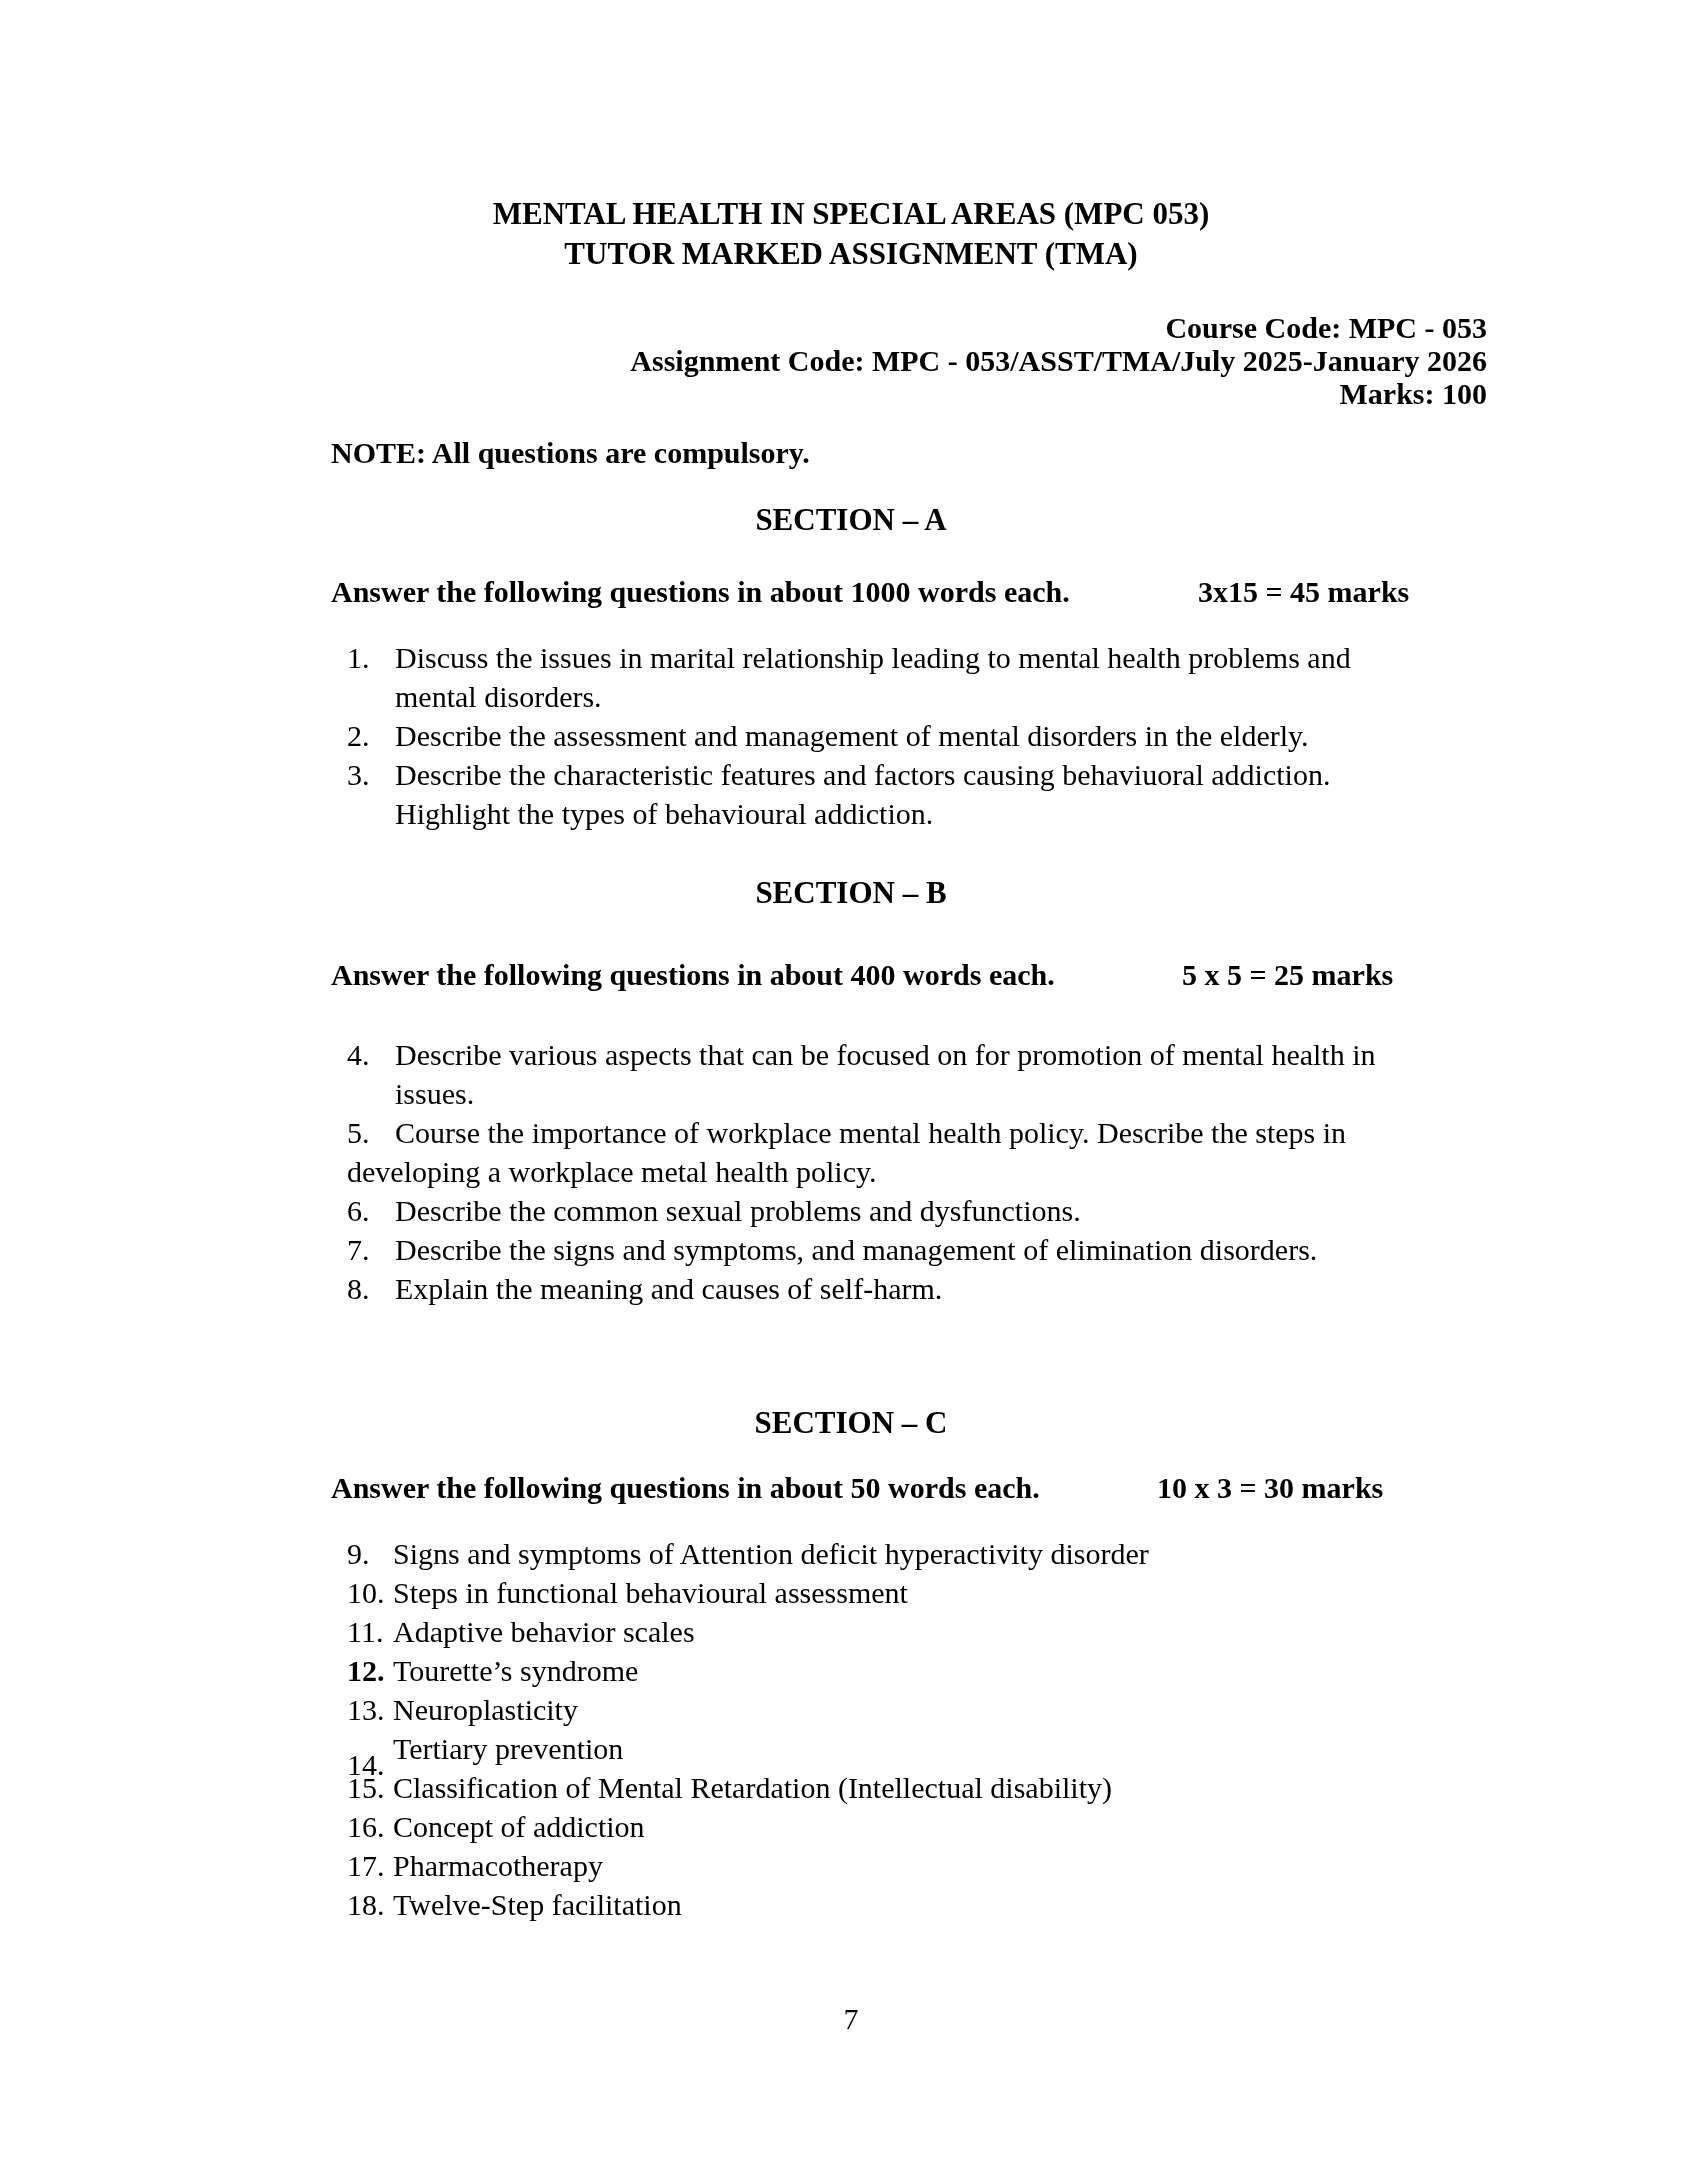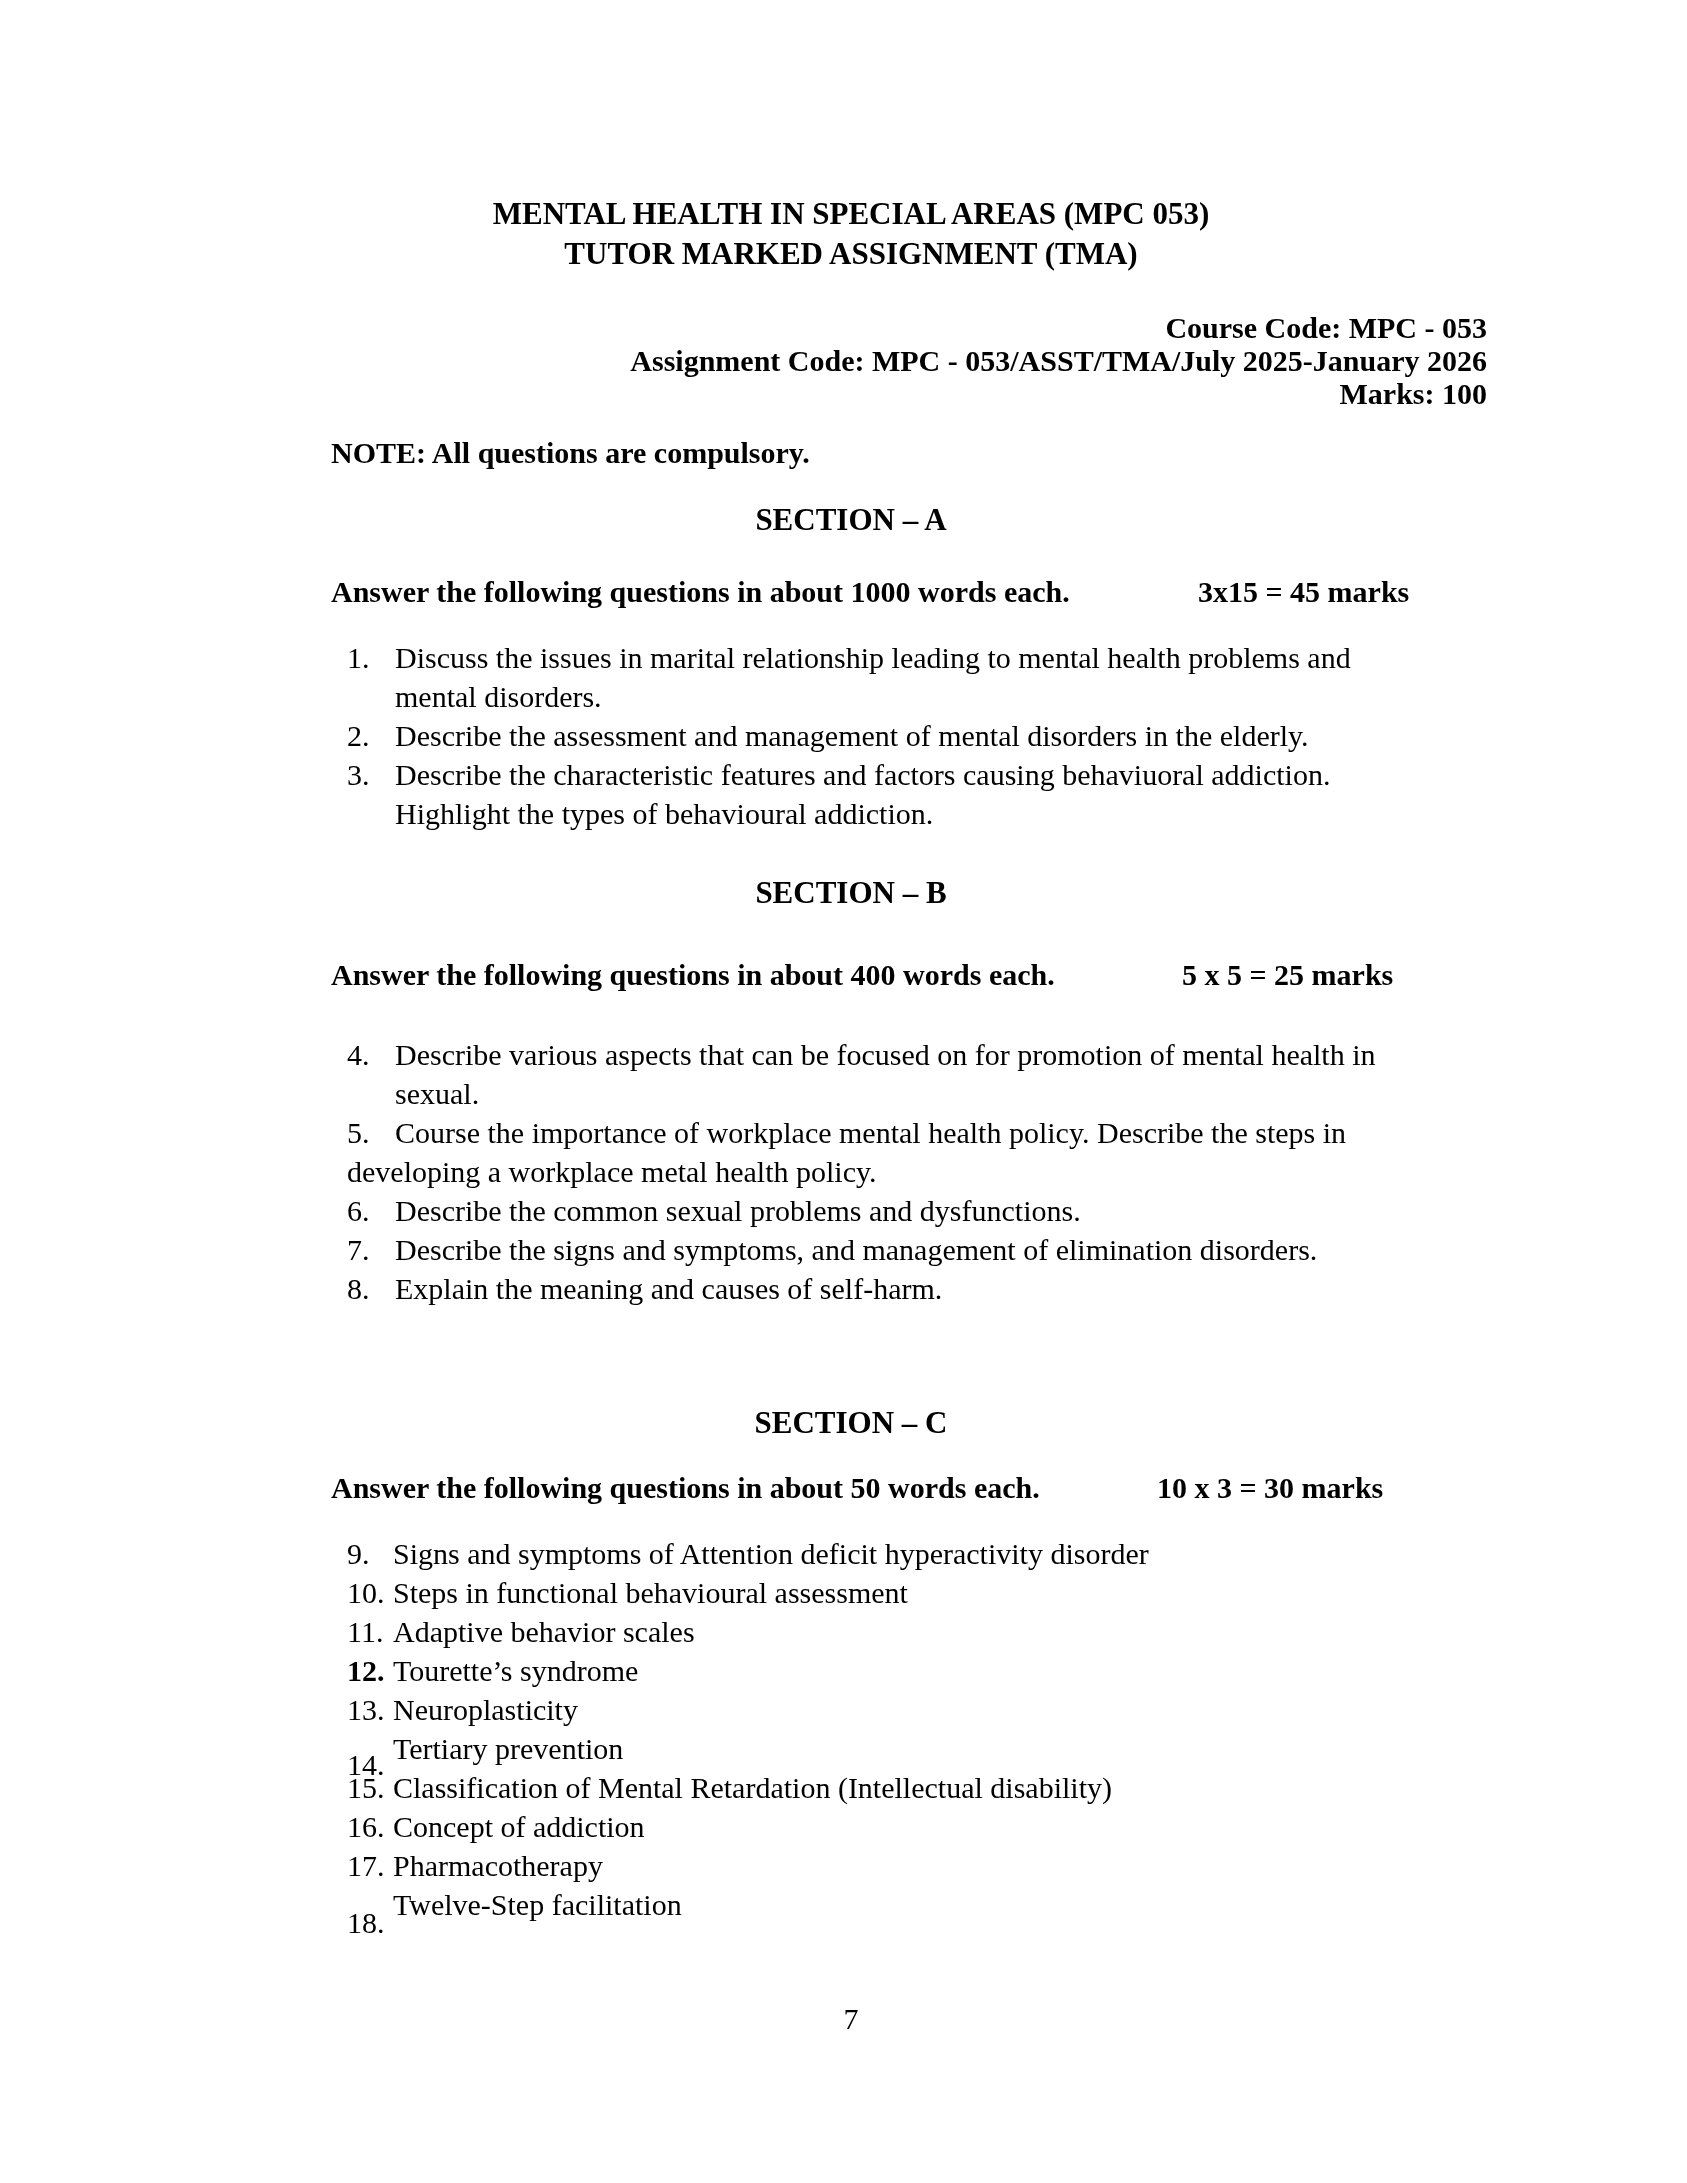--- a/index.html
+++ b/index.html
@@ -70,21 +70,21 @@
       </div>
       <div class="abs center section-heading" style="top: 873px;">SECTION – B</div>
       <div class="abs answer-row" style="top: 955px;"><span>Answer the following questions in about 400 words each.</span><span class="marks" style="left: 851px;">5 x 5 = 25 marks</span></div>
       <div class="abs qlist" style="top: 1035px;">
         <div class="qline" style="line-height: 39px; height: 39px;">
           <span class="qnum" style="width: 48px;">4.</span>
           <span class="qtext">Describe various aspects that can be focused on for promotion of mental health in</span>
         </div>
         <div class="qline" style="line-height: 39px; height: 39px;">
           <span class="qnum" style="width: 48px;"></span>
-          <span class="qtext">sexual.</span>
+          <span class="qtext">issues.</span>
         </div>
         <div class="qline" style="line-height: 39px; height: 39px;">
           <span class="qnum" style="width: 48px;">5.</span>
           <span class="qtext">Course the importance of workplace mental health policy. Describe the steps in</span>
         </div>
         <div class="qline" style="line-height: 39px; height: 39px; flex-direction: column;">
           <span class="qnum" style="width: 48px;"></span>
           <span class="qtext">developing a workplace metal health policy.</span>
         </div>
         <div class="qline" style="line-height: 39px; height: 39px;">
@@ -133,21 +133,21 @@
         </div>
         <div class="qline" style="line-height: 39px; height: 39px;">
           <span class="qnum" style="width: 46px;">16.</span>
           <span class="qtext">Concept of addiction</span>
         </div>
         <div class="qline" style="line-height: 39px; height: 39px;">
           <span class="qnum" style="width: 46px;">17.</span>
           <span class="qtext">Pharmacotherapy</span>
         </div>
         <div class="qline" style="line-height: 39px; height: 39px;">
-          <span class="qnum" style="width: 46px; margin-top: 18px;">18.</span>
+          <span class="qnum" style="width: 46px;">18.</span>
           <span class="qtext">Twelve-Step facilitation</span>
         </div>
       </div>
     </div>
 
   <div class="abs center page-number">7</div>
 
 </div>
 
 

